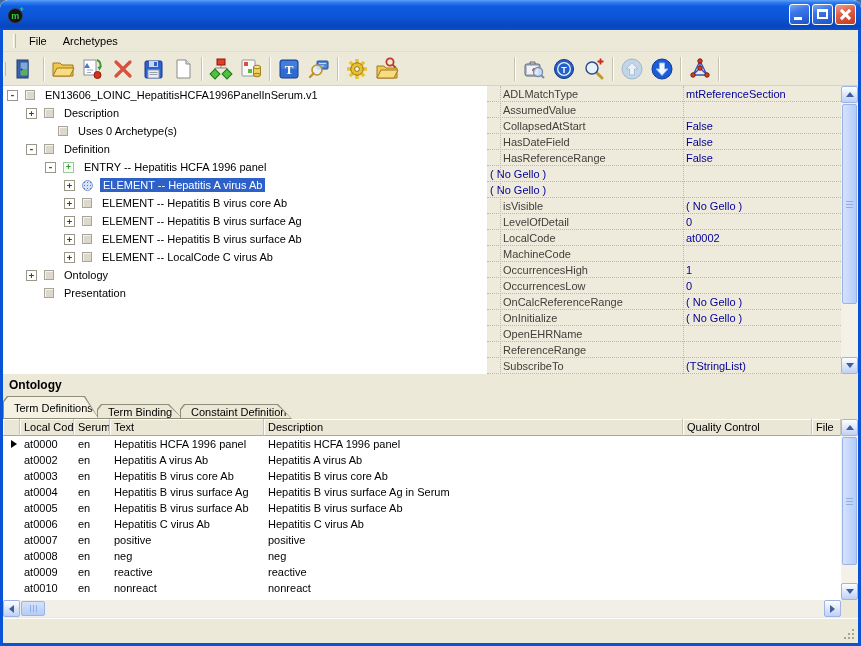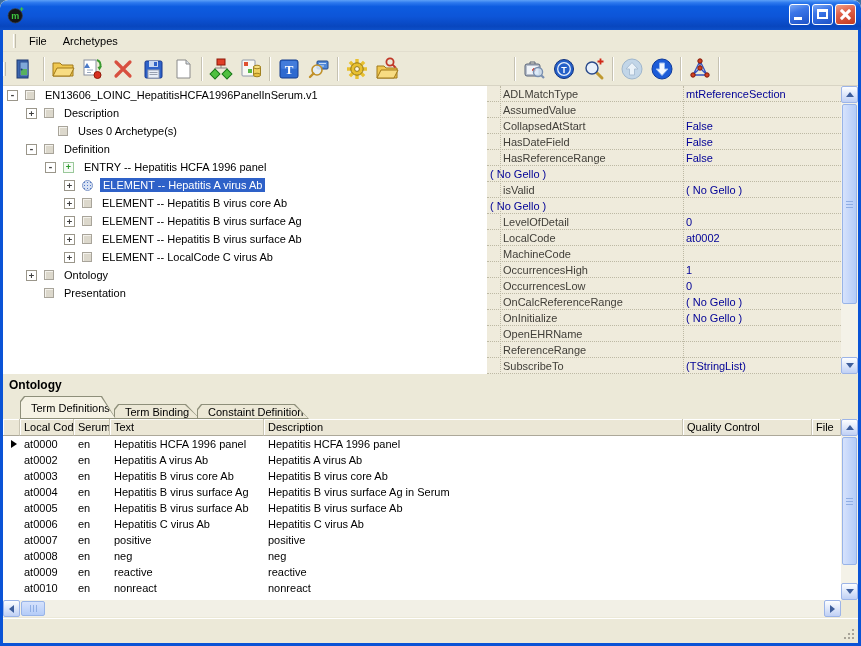--- a/index.html
+++ b/index.html
@@ -70,21 +70,21 @@
     background:linear-gradient(90deg,#D6E2FC,#B4CCF8); }
   .sb-thumb::after { content:""; position:absolute; left:3px; right:3px; top:50%; height:1px;
     box-shadow:0 -3px 0 #8FAEE4, 0 0 0 #8FAEE4, 0 3px 0 #8FAEE4; background:#8FAEE4; }
   .tri-up { width:0; height:0; border-left:4px solid transparent; border-right:4px solid transparent; border-bottom:5px solid #3E5E9C; }
   .tri-down { width:0; height:0; border-left:4px solid transparent; border-right:4px solid transparent; border-top:5px solid #3E5E9C; }
   .tri-left { width:0; height:0; border-top:4px solid transparent; border-bottom:4px solid transparent; border-right:5px solid #3E5E9C; }
   .tri-right { width:0; height:0; border-top:4px solid transparent; border-bottom:4px solid transparent; border-left:5px solid #3E5E9C; }
 
   
   .ont-label { position:absolute; left:9px; top:378px; font-size:12px; font-weight:bold; color:#000; }
-  .tabstrip { position:absolute; left:20px; top:396px; right:3px; height:23px; }
+  .tabstrip { position:absolute; left:3px; top:396px; right:3px; height:23px; }
   .tab { position:absolute; bottom:0; height:15px; background:#8E8F7A; }
   .tab .tab-in { position:absolute; inset:1px; background:#ECE8D6; font-size:11px; color:#000;
     display:flex; align-items:center; padding-left:10px; white-space:nowrap; }
   .tab, .tab .tab-in { clip-path:polygon(4px 0, calc(100% - 14px) 0, 100% 100%, 0 100%, 0 5px); }
   .tab.active { height:23px; z-index:2; }
   .tab.active .tab-in { background:#F5F2E4; }
 
   
   .ont-table { position:absolute; left:3px; top:419px; width:838px; height:181px; background:#fff; overflow:hidden; }
   .ot-head, .ot-row { display:grid; grid-template-columns:17px 54px 36px 154px 419px 129px 1fr; }
@@ -381,24 +381,24 @@
         <span class="pval">False</span>
       </div>
     <div class="prow">
         <span class="pname">HasReferenceRange</span>
         <span class="pval">False</span>
       </div>
     <div class="prow">
         <span class="pval">( No Gello )</span>
       </div>
     <div class="prow">
-        <span class="pname">isValid</span>
         <span class="pval">( No Gello )</span>
       </div>
     <div class="prow">
+        <span class="pname">isVisible</span>
         <span class="pval">( No Gello )</span>
       </div>
     <div class="prow">
         <span class="pname">LevelOfDetail</span>
         <span class="pval">0</span>
       </div>
     <div class="prow">
         <span class="pname">LocalCode</span>
         <span class="pval">at0002</span>
       </div>

